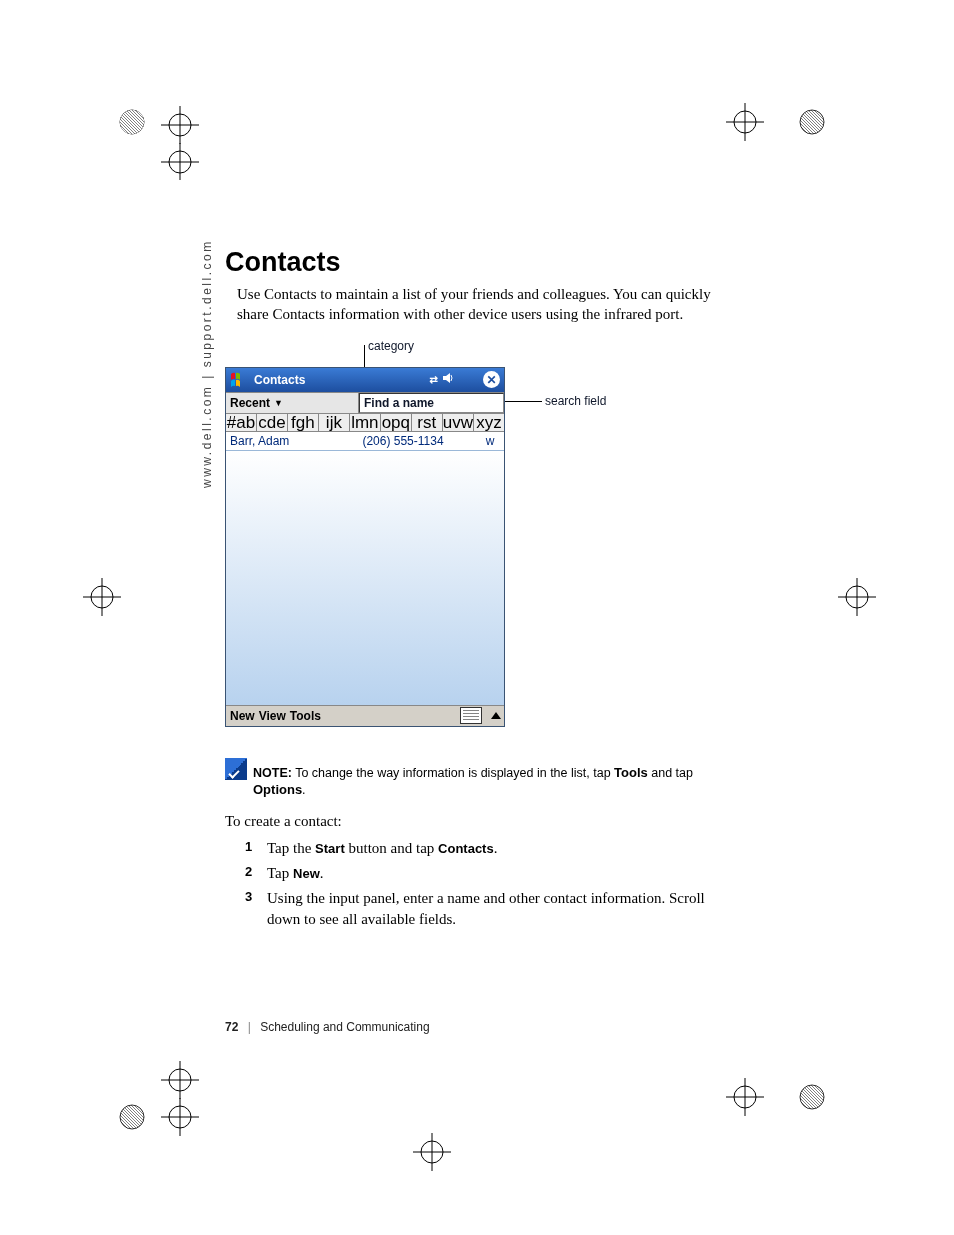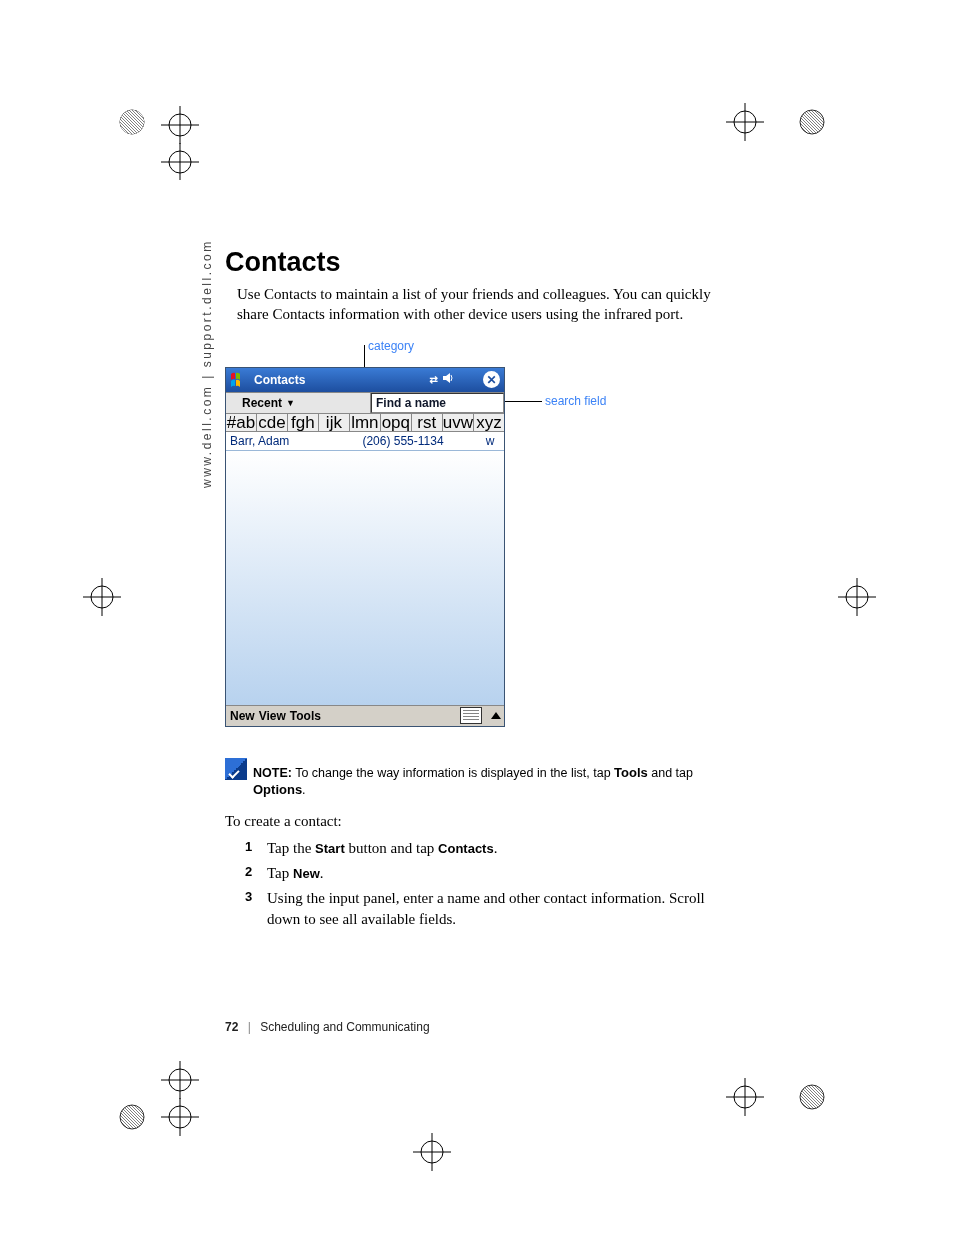--- a/index.html
+++ b/index.html
@@ -62,21 +62,21 @@
   .figure {
     position: relative;
     width: 500px;
     height: 400px;
     margin-bottom: 18px;
   }
   .fig-label {
     position: absolute;
     font-family: Arial, Helvetica, sans-serif;
     font-size: 12px;
-    color: #3b82f6;
+    color: #0f172a;
   }
   .lead-line {
     position: absolute;
     background: #000;
   }
   
   .device {
     position: absolute;
     left: 0;
     top: 28px;
@@ -127,21 +127,21 @@
     background: #e6e6e6;
     border-top: 1px solid #888;
     border-bottom: 1px solid #888;
     display: flex;
     align-items: stretch;
   }
   .row2 .cat {
     width: 128px;
     display: flex;
     align-items: center;
-    padding-left: 16px;
+    padding-left: 4px;
     font-weight: 700;
     font-size: 12px;
     border-right: 1px solid #888;
     background: #e6e6e6;
   }
   .row2 .cat .chev { font-size: 9px; margin-left: 4px; }
   .row2 .search {
     flex: 1;
     background: #fff;
   }

